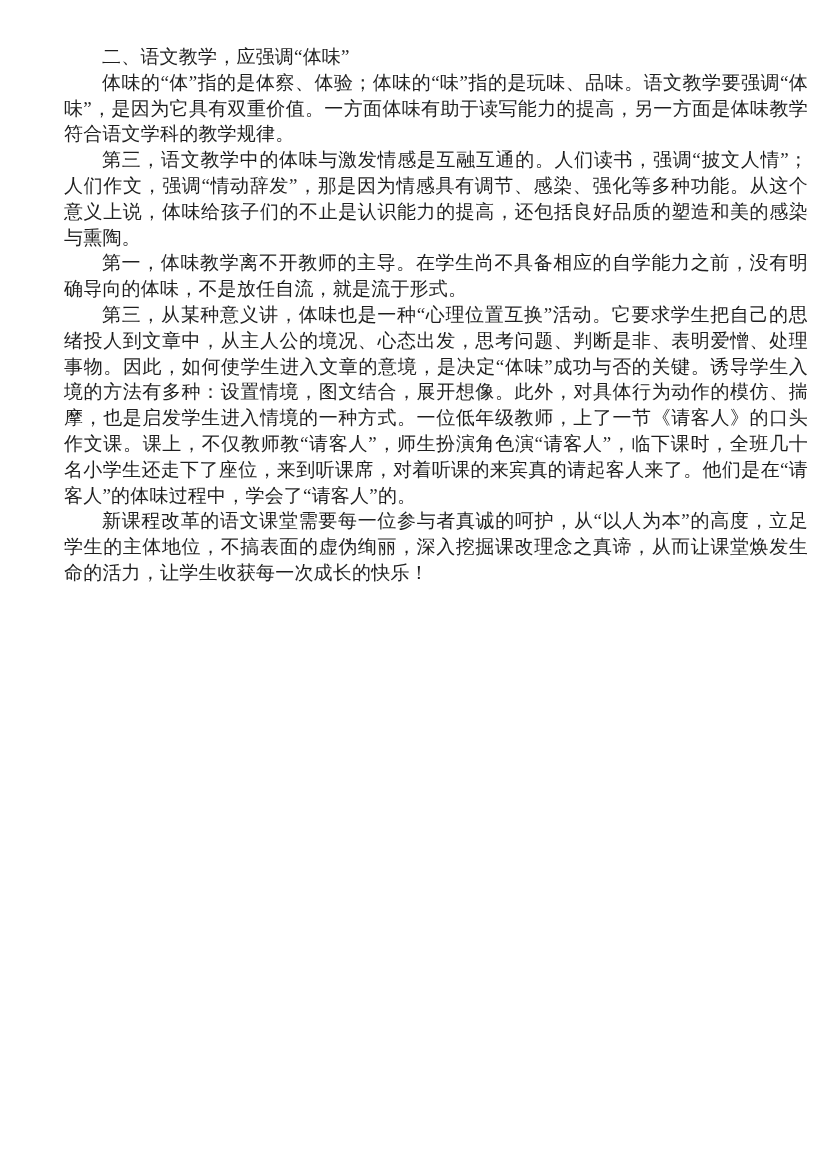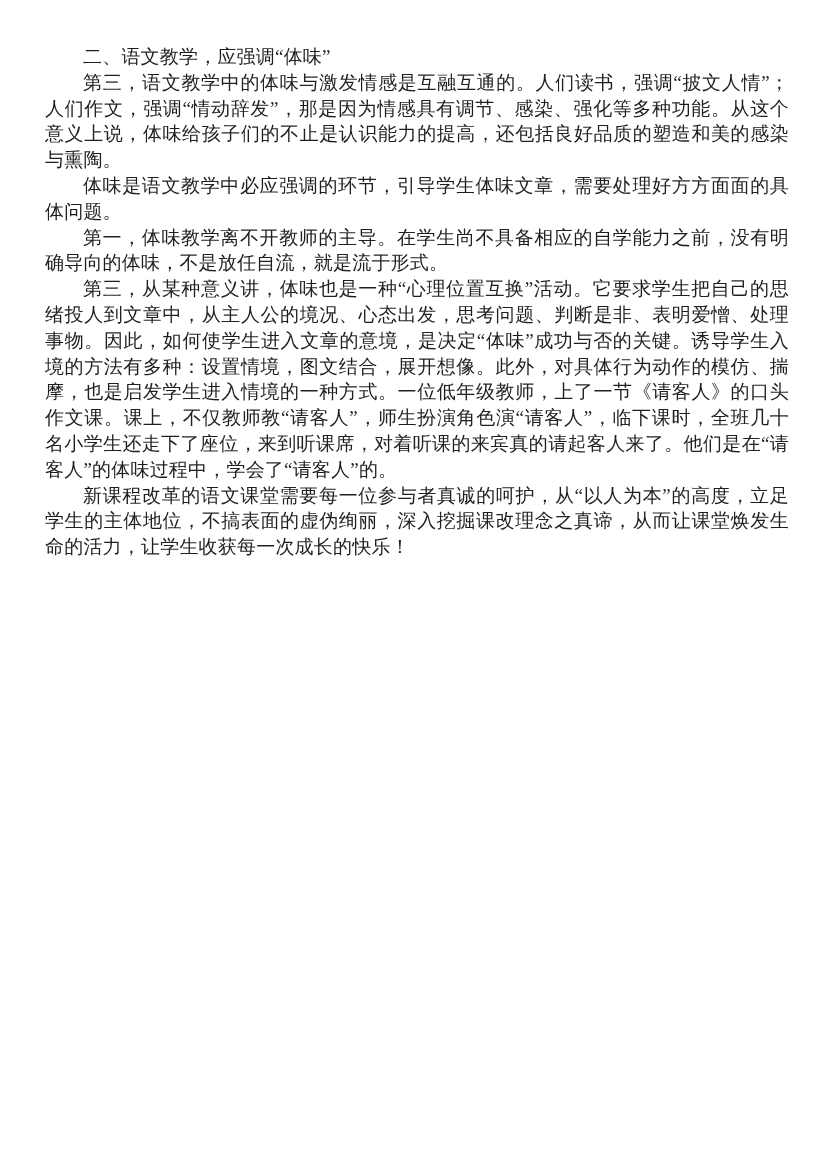--- a/index.html
+++ b/index.html
@@ -9,21 +9,21 @@
   }
   .page {
     position: relative;
     width: 827px;
     height: 1169px;
     background: #ffffff;
     overflow: hidden;
     font-family: "Liberation Serif", "DejaVu Serif", serif;
     color: #1f1f1f;
     box-sizing: border-box;
-    padding: 44px 38px 0 45px;
+    padding: 44px 38px 0 64px;
   }
   .doc-body {
     width: 744px;
   }
   .doc-body p {
     margin: 0;
     font-size: 19px;
     line-height: 25.8px;
     text-align: justify;
     text-justify: inter-ideograph;
@@ -34,20 +34,20 @@
   .doc-body p.heading {
     text-align: left;
   }
 </style>
 </head>
 <body>
 
 <div class="page">
   <div class="doc-body">
     <p class="heading">二、语文教学，应强调“体味”</p>
+    <p>体味的“体”指的是体察、体验；体味的“味”指的是玩味、品味。语文教学要强调“体味”，是因为它具有双重价值。一方面体味有助于读写能力的提高，另一方面是体味教学符合语文学科的教学规律。</p>
     <p>第三，语文教学中的体味与激发情感是互融互通的。人们读书，强调“披文人情”；人们作文，强调“情动辞发”，那是因为情感具有调节、感染、强化等多种功能。从这个意义上说，体味给孩子们的不止是认识能力的提高，还包括良好品质的塑造和美的感染与熏陶。</p>
-    <p>体味是语文教学中必应强调的环节，引导学生体味文章，需要处理好方方面面的具体问题。</p>
     <p>第一，体味教学离不开教师的主导。在学生尚不具备相应的自学能力之前，没有明确导向的体味，不是放任自流，就是流于形式。</p>
     <p>第三，从某种意义讲，体味也是一种“心理位置互换”活动。它要求学生把自己的思绪投人到文章中，从主人公的境况、心态出发，思考问题、判断是非、表明爱憎、处理事物。因此，如何使学生进入文章的意境，是决定“体味”成功与否的关键。诱导学生入境的方法有多种：设置情境，图文结合，展开想像。此外，对具体行为动作的模仿、揣摩，也是启发学生进入情境的一种方式。一位低年级教师，上了一节《请客人》的口头作文课。课上，不仅教师教“请客人”，师生扮演角色演“请客人”，临下课时，全班几十名小学生还走下了座位，来到听课席，对着听课的来宾真的请起客人来了。他们是在“请客人”的体味过程中，学会了“请客人”的。</p>
     <p>新课程改革的语文课堂需要每一位参与者真诚的呵护，从“以人为本”的高度，立足学生的主体地位，不搞表面的虚伪绚丽，深入挖掘课改理念之真谛，从而让课堂焕发生命的活力，让学生收获每一次成长的快乐！</p>
 
   </div>
 </div>
 
 </body></html>

